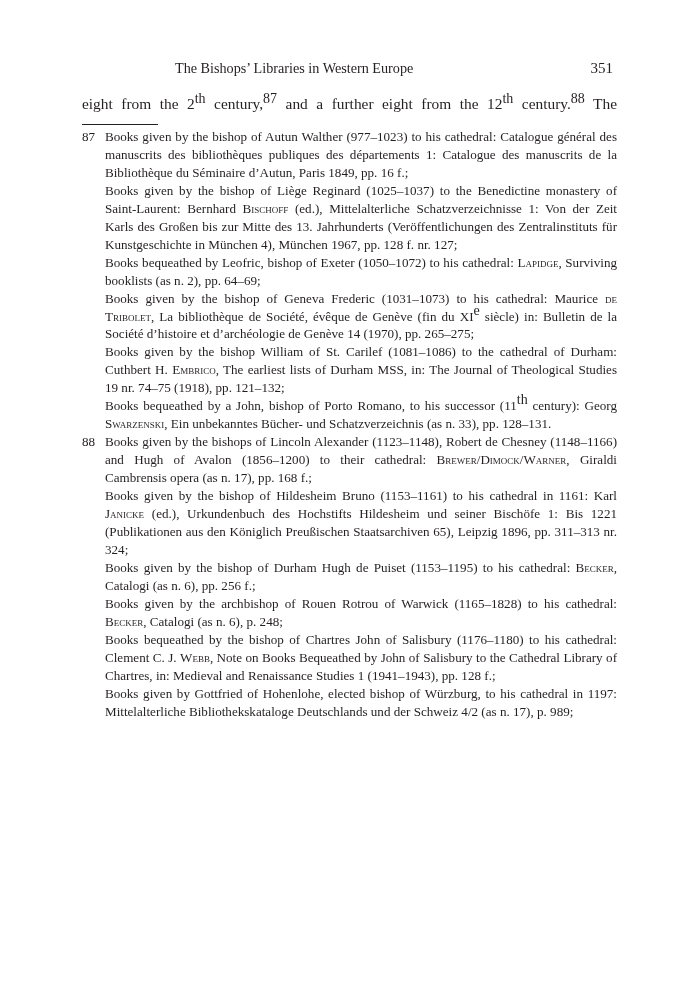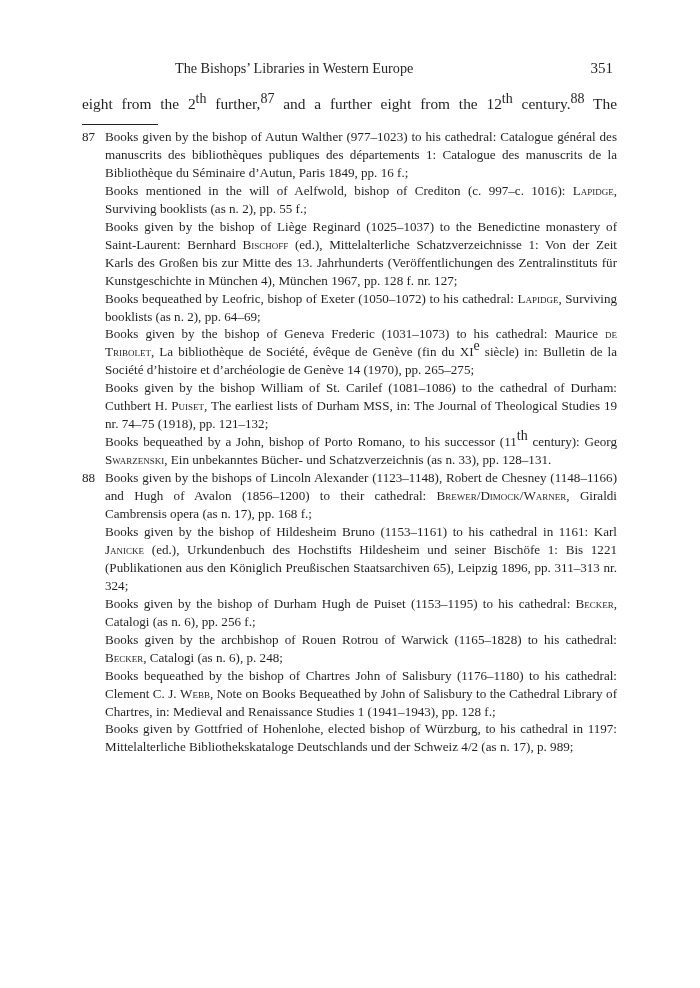--- a/index.html
+++ b/index.html
@@ -34,33 +34,32 @@
     .sc { font-variant: small-caps; }
   </style>
 </head>
 <body>
 
 <div class="running-head">
   <span class="running-title">The Bishops’ Libraries in Western Europe</span>
   <span class="page-number">351</span>
 </div>
 
-<div class="body-text"><span>eight from the 2</span><sup>th</sup><span> further,</span><sup>87</sup><span> and a further eight from the 12</span><sup>th</sup><span> century.</span><sup>88</sup><span> The</span></div>
+<div class="body-text"><span>eight from the 2</span><sup>th</sup><span> century,</span><sup>87</sup><span> and a further eight from the 12</span><sup>th</sup><span> century.</span><sup>88</sup><span> The</span></div>
 
 <div class="rule"></div>
 
 <div class="footnotes" id="footnotes">
     <div class="footnote">
       <span class="fn-num">87</span>
       <div class="fn-entry"><span>Books given by the bishop of Autun Walther (977–1023) to his cathedral: Catalogue général des manuscrits des bibliothèques publiques des départements 1: Catalogue des manuscrits de la Bibliothèque du Séminaire d’Autun, Paris 1849, pp. 16 f.;</span></div>
-      <div class="fn-entry"><span>Books mentioned in the will of Aelfwold, bishop of Crediton (c. 997–c. 1016): </span><span class="sc">Lapidge</span><span>, Surviving booklists (as n. 2), pp. 55 f.;</span></div>
       <div class="fn-entry"><span>Books given by the bishop of Liège Reginard (1025–1037) to the Benedictine monastery of Saint-Laurent: Bernhard </span><span class="sc">Bischoff</span><span> (ed.), Mittelalterliche Schatzverzeichnisse 1: Von der Zeit Karls des Großen bis zur Mitte des 13. Jahrhunderts (Veröffentlichungen des Zentralinstituts für Kunstgeschichte in München 4), München 1967, pp. 128 f. nr. 127;</span></div>
       <div class="fn-entry"><span>Books bequeathed by Leofric, bishop of Exeter (1050–1072) to his cathedral: </span><span class="sc">Lapidge</span><span>, Surviving booklists (as n. 2), pp. 64–69;</span></div>
       <div class="fn-entry"><span>Books given by the bishop of Geneva Frederic (1031–1073) to his cathedral: Maurice </span><span class="sc">de Tribolet</span><span>, La bibliothèque de Société, évêque de Genève (fin du XI</span><sup>e</sup><span> siècle) in: Bulletin de la Société d’histoire et d’archéologie de Genève 14 (1970), pp. 265–275;</span></div>
-      <div class="fn-entry"><span>Books given by the bishop William of St. Carilef (1081–1086) to the cathedral of Durham: Cuthbert H. </span><span class="sc">Puiset</span><span>, The earliest lists of Durham MSS, in: The Journal of Theological Studies 19 nr. 74–75 (1918), pp. 121–132;</span></div>
+      <div class="fn-entry"><span>Books given by the bishop William of St. Carilef (1081–1086) to the cathedral of Durham: Cuthbert H. </span><span class="sc">Embrico</span><span>, The earliest lists of Durham MSS, in: The Journal of Theological Studies 19 nr. 74–75 (1918), pp. 121–132;</span></div>
       <div class="fn-entry"><span>Books bequeathed by a John, bishop of Porto Romano, to his successor (11</span><sup>th</sup><span> century): Georg </span><span class="sc">Swarzenski</span><span>, Ein unbekanntes Bücher- und Schatzverzeichnis (as n. 33), pp. 128–131.</span></div>
     </div>
     <div class="footnote">
       <span class="fn-num">88</span>
       <div class="fn-entry"><span>Books given by the bishops of Lincoln Alexander (1123–1148), Robert de Chesney (1148–1166) and Hugh of Avalon (1856–1200) to their cathedral: </span><span class="sc">Brewer/Dimock/Warner</span><span>, Giraldi Cambrensis opera (as n. 17), pp. 168 f.;</span></div>
       <div class="fn-entry"><span>Books given by the bishop of Hildesheim Bruno (1153–1161) to his cathedral in 1161: Karl </span><span class="sc">Janicke</span><span> (ed.), Urkundenbuch des Hochstifts Hildesheim und seiner Bischöfe 1: Bis 1221 (Publikationen aus den Königlich Preußischen Staatsarchiven 65), Leipzig 1896, pp. 311–313 nr. 324;</span></div>
       <div class="fn-entry"><span>Books given by the bishop of Durham Hugh de Puiset (1153–1195) to his cathedral: </span><span class="sc">Becker</span><span>, Catalogi (as n. 6), pp. 256 f.;</span></div>
       <div class="fn-entry"><span>Books given by the archbishop of Rouen Rotrou of Warwick (1165–1828) to his cathedral: </span><span class="sc">Becker</span><span>, Catalogi (as n. 6), p. 248;</span></div>
       <div class="fn-entry"><span>Books bequeathed by the bishop of Chartres John of Salisbury (1176–1180) to his cathedral: Clement C. J. </span><span class="sc">Webb</span><span>, Note on Books Bequeathed by John of Salisbury to the Cathedral Library of Chartres, in: Medieval and Renaissance Studies 1 (1941–1943), pp. 128 f.;</span></div>
       <div class="fn-entry"><span>Books given by Gottfried of Hohenlohe, elected bishop of Würzburg, to his cathedral in 1197: Mittelalterliche Bibliothekskataloge Deutschlands und der Schweiz 4/2 (as n. 17), p. 989;</span></div>

